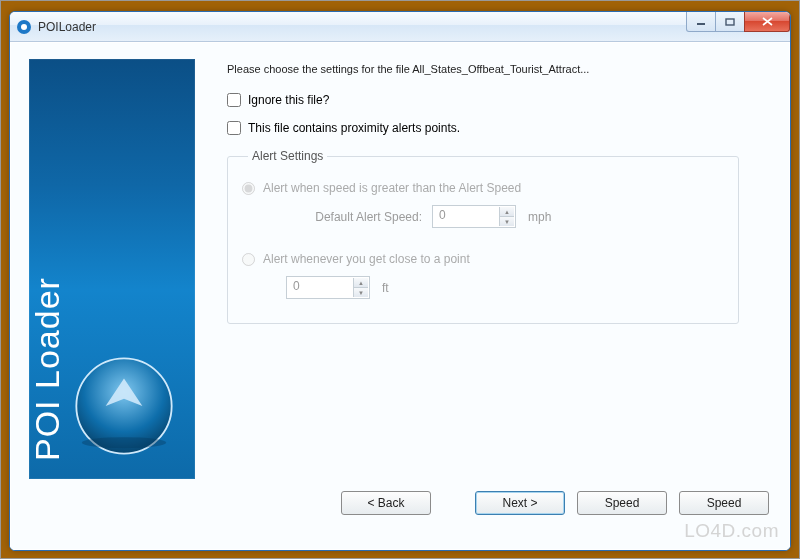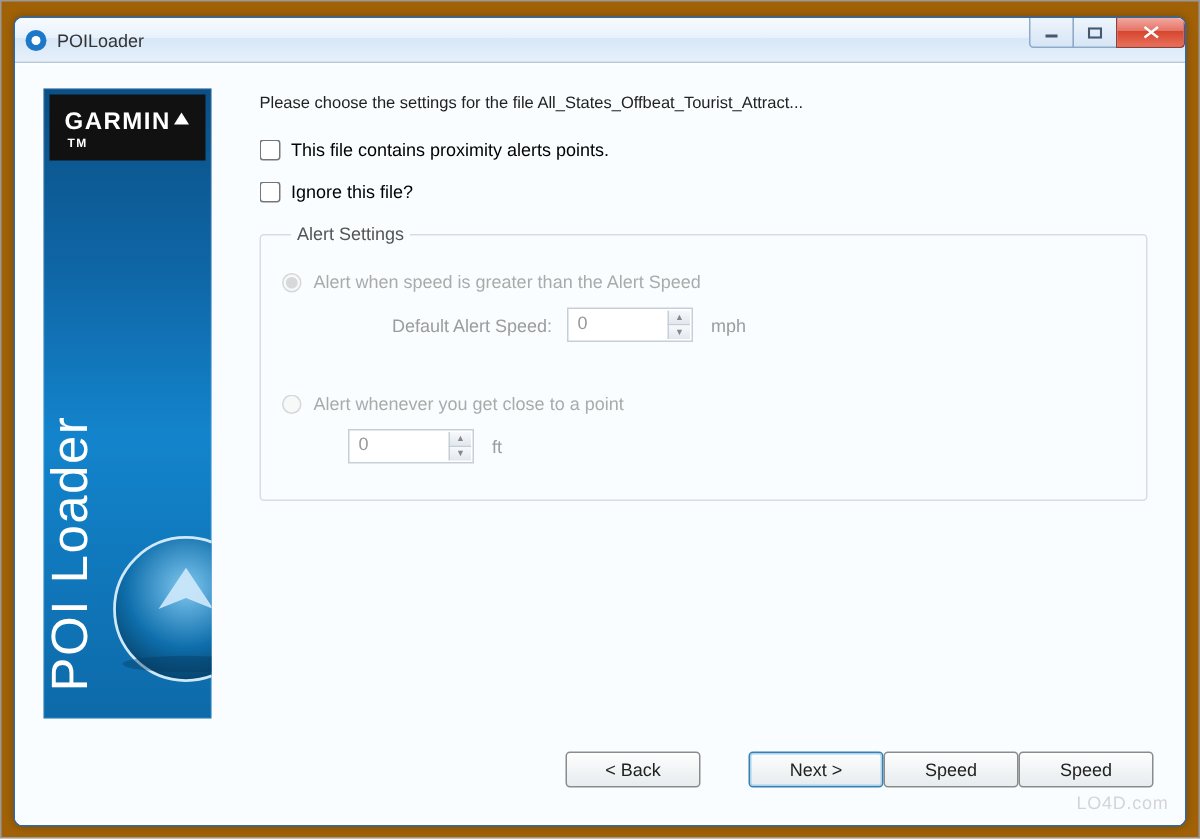--- a/index.html
+++ b/index.html
@@ -170,21 +170,21 @@
   width: 14px; height: 14px;
   margin-right: 7px;
 }
 
 
 .fs {
   border: 1px solid #d6dde4;
   border-radius: 3px;
   padding: 12px 14px 18px 14px;
   margin-top: 4px;
-  width: 592px;
+  width: 512px;
 }
 .fs legend {
   font-size: 12px;
   color: #555;
   padding: 0 4px;
   margin-left: 6px;
 }
 
 .radio-row {
   display: flex;
@@ -197,21 +197,21 @@
 .radio-row input[type=radio] {
   margin-right: 8px;
 }
 
 .sub-row {
   display: flex;
   align-items: center;
   font-size: 12px;
   color: #9c9c9c;
   margin-left: 44px;
-  margin-bottom: 34px;
+  margin-bottom: 24px;
 }
 .sub-row .lbl { width: 136px; text-align: right; margin-right: 10px; }
 .sub-row .num {
   width: 84px; height: 23px;
   border: 1px solid #c6cfd6;
   background: #fff;
   padding: 2px 18px 2px 6px;
   font-size: 12px;
   color: #999;
   position: relative;
@@ -233,21 +233,22 @@
 }
 .spinner div:first-child { border-bottom: 1px solid #c6cfd6; }
 
 .unit { margin-left: 12px; }
 
 
 .btn-row {
   height: 44px;
   display: flex;
   justify-content: flex-end;
-  align-items: center;
+  align-items: flex-start;
+  gap: 12px;
   padding-right: 2px;
 }
 
 .btn {
   width: 90px;
   height: 24px;
   border: 1px solid #8b8b8b;
   border-radius: 3px;
   background: linear-gradient(to bottom, #fdfdfd, #e7ecef);
   font-size: 12px;
@@ -260,21 +261,21 @@
 .btn.default {
   border: 1px solid #3c7fb1;
   box-shadow: 0 0 0 1px #a6d4ef inset;
   margin-left: 32px;
 }
 
 
 .watermark {
   position: absolute;
   right: 20px; bottom: 16px;
-  font-size: 12px;
+  font-size: 19px;
   color: rgba(210,210,210,0.95);
   font-weight: 500;
   letter-spacing: 0.5px;
   pointer-events: none;
 }
 
 .disabled-radio { opacity: 0.85; }
 </style>
 </head>
 <body>
@@ -304,53 +305,46 @@
               <path d="M1 1 L10 8 M10 1 L1 8" stroke="#fff" stroke-width="1.6"></path>
             </svg>
         </div>
       </div>
     </div>
 
     <div class="client">
       <div class="body-row">
 
         <div class="sidebar">
-          <div class="garmin-badge">
-            <span>GARMIN</span><span class="garmin-tri">
-              <svg width="10" height="10" viewBox="0 0 10 10">
-                  <path d="M0 9 L5 1 L10 9 Z" fill="#fff"></path>
-                </svg>
-            </span><sup>TM</sup>
-          </div>
           <svg class="orb" viewBox="0 0 120 120">
             <defs>
               <radialGradient id="og" cx="50%" cy="35%" r="70%">
                 <stop offset="0%" stop-color="#7fc7ef"></stop>
                 <stop offset="60%" stop-color="#0e6eab"></stop>
                 <stop offset="100%" stop-color="#053a5f"></stop>
               </radialGradient>
             </defs>
             <circle cx="60" cy="60" r="52" fill="url(#og)" stroke="#cfe9fb" stroke-width="2"></circle>
             <path d="M60 30 L80 60 L60 52 L40 60 Z" fill="#cfe9fb" opacity="0.9"></path>
             <ellipse cx="60" cy="100" rx="46" ry="6" fill="#053a5f" opacity="0.4"></ellipse>
           </svg>
           <div class="loader-text">POI Loader</div>
         </div>
 
         <div class="main">
           <div class="instr">Please choose the settings for the file All_States_Offbeat_Tourist_Attract...</div>
 
           <label class="chk-row">
             <input type="checkbox" style="">
-            <span>This file contains proximity alerts points.</span>
+            <span>Ignore this file?</span>
           </label>
 
           <label class="chk-row">
             <input type="checkbox" style="">
-            <span>Ignore this file?</span>
+            <span>This file contains proximity alerts points.</span>
           </label>
 
           <fieldset class="fs">
             <legend>Alert Settings</legend>
 
             <label class="radio-row disabled-radio">
               <input type="radio" name="alert" checked="" disabled="" style="">
               <span>Alert when speed is greater than the Alert Speed</span>
             </label>
             <div class="sub-row">

